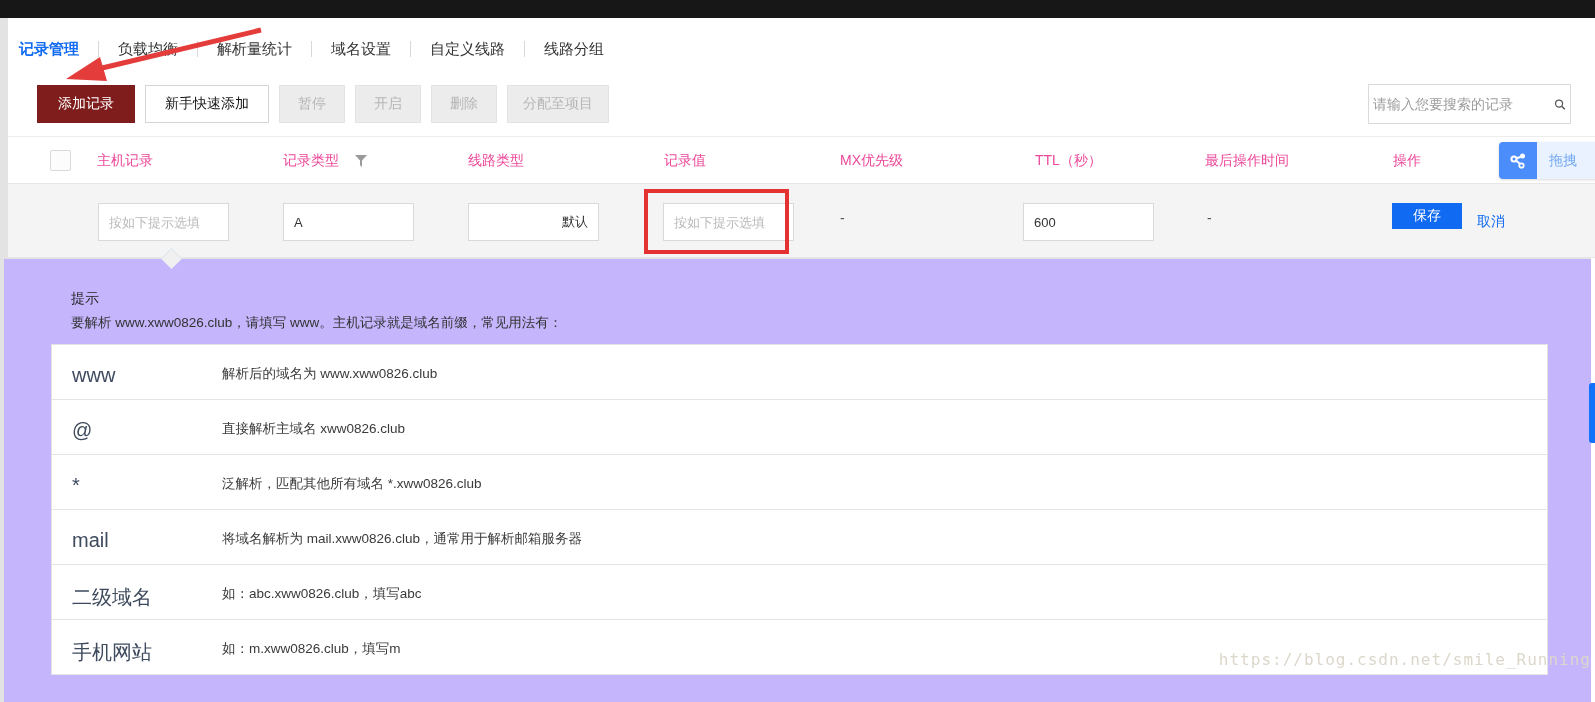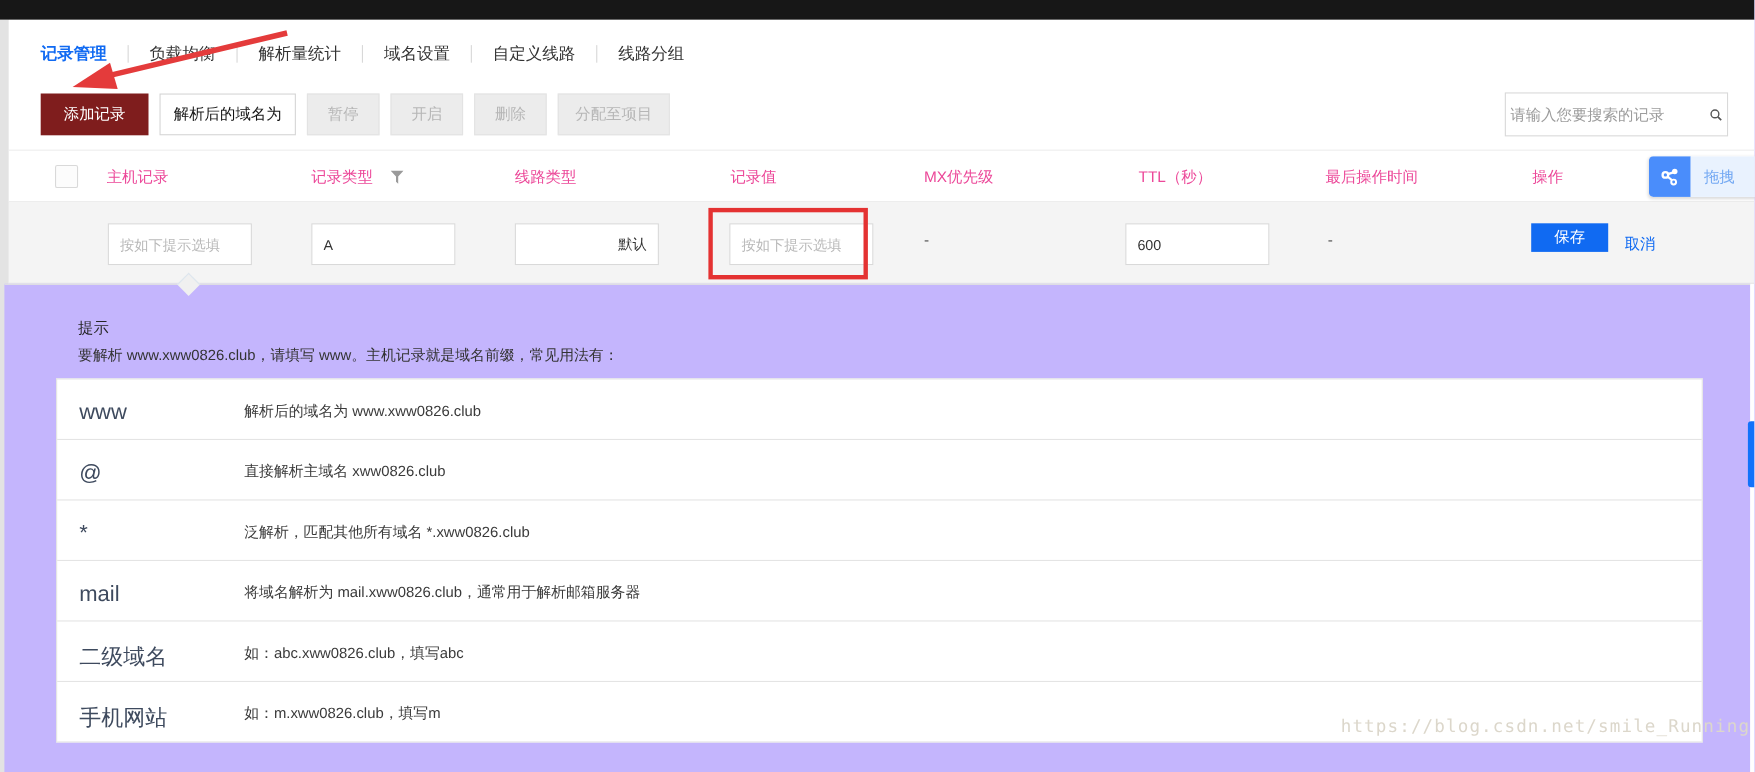--- a/index.html
+++ b/index.html
@@ -8,21 +8,21 @@
     font-family: "Liberation Sans", "DejaVu Sans", sans-serif;
     background:#fff; position:relative; overflow:hidden; color:#333;
   }
   .abs { position:absolute; }
 
   
   .topbar { left:0; top:0; width:1595px; height:18px; background:#171717; }
   .left-strip { left:0; top:18px; width:8px; height:684px; background:#e3e3e3; }
 
   
-  .tabs-row { left:8px; top:18px; width:1587px; height:62px; background:#fff; display:flex; align-items:center; padding-left:29px; }
+  .tabs-row { left:8px; top:18px; width:1587px; height:62px; background:#fff; display:flex; align-items:center; padding-left:11px; }
   .tab { font-size:15px; color:#333; cursor:pointer; }
   .tab.active { color:#106af2; font-weight:bold; }
   .tab-sep { width:1px; height:16px; background:#d8d8d8; margin:0 19px; }
 
   
   .toolbar { left:8px; top:80px; width:1587px; height:56px; background:#fff; }
   .btns { position:absolute; left:29px; top:5px; display:flex; gap:10px; }
   .btn { height:38px; border:1px solid transparent; font-size:14px; display:flex; align-items:center; justify-content:center; cursor:pointer; }
   .btn-primary { width:98px; background:#7f1d1d; color:#fff; }
   .btn-default { width:124px; background:#fff; border-color:#d5d5d5; color:#141414; }
@@ -85,21 +85,21 @@
 </div>
 
 <svg class="abs arrow-svg" width="300" height="80" viewBox="0 0 300 80">
   <line x1="253" y1="12" x2="90" y2="51" stroke="#e43b3b" stroke-width="5"></line>
   <polygon points="58,61 92,39 99,63" fill="#e43b3b"></polygon>
 </svg>
 
 <div class="abs toolbar">
   <div class="btns">
     <button class="btn btn-primary">添加记录</button>
-    <button class="btn btn-default">解析后的域名为</button>
+    <button class="btn btn-default">新手快速添加</button>
     <button class="btn btn-disabled w66">暂停</button>
     <button class="btn btn-disabled w66">开启</button>
     <button class="btn btn-disabled w66">删除</button>
     <button class="btn btn-disabled w112">分配至项目</button>
   </div>
   <div class="search-box">
     <input type="text" placeholder="请输入您要搜索的记录" style="">
     <svg width="19" height="19" viewBox="0 0 19 19">
       <circle cx="8" cy="8" r="5.6" fill="none" stroke="#555" stroke-width="2"></circle>
       <line x1="12.2" y1="12.2" x2="17" y2="17" stroke="#555" stroke-width="2.4"></line>

